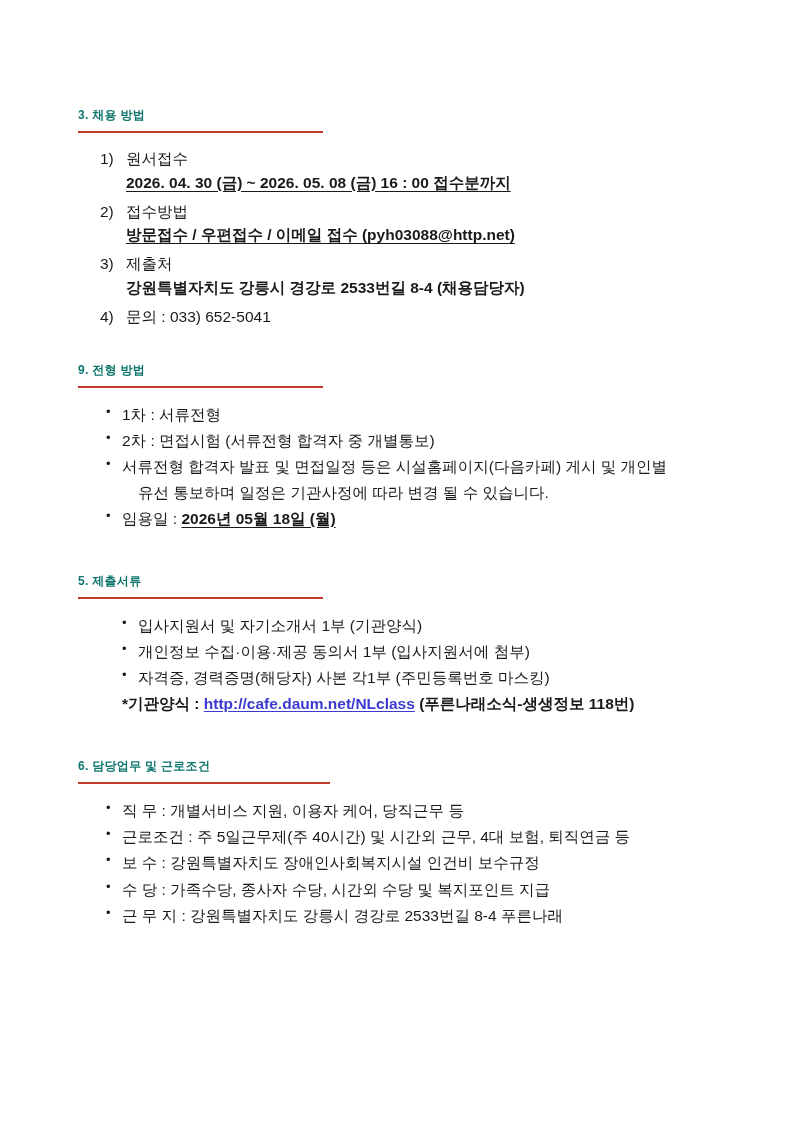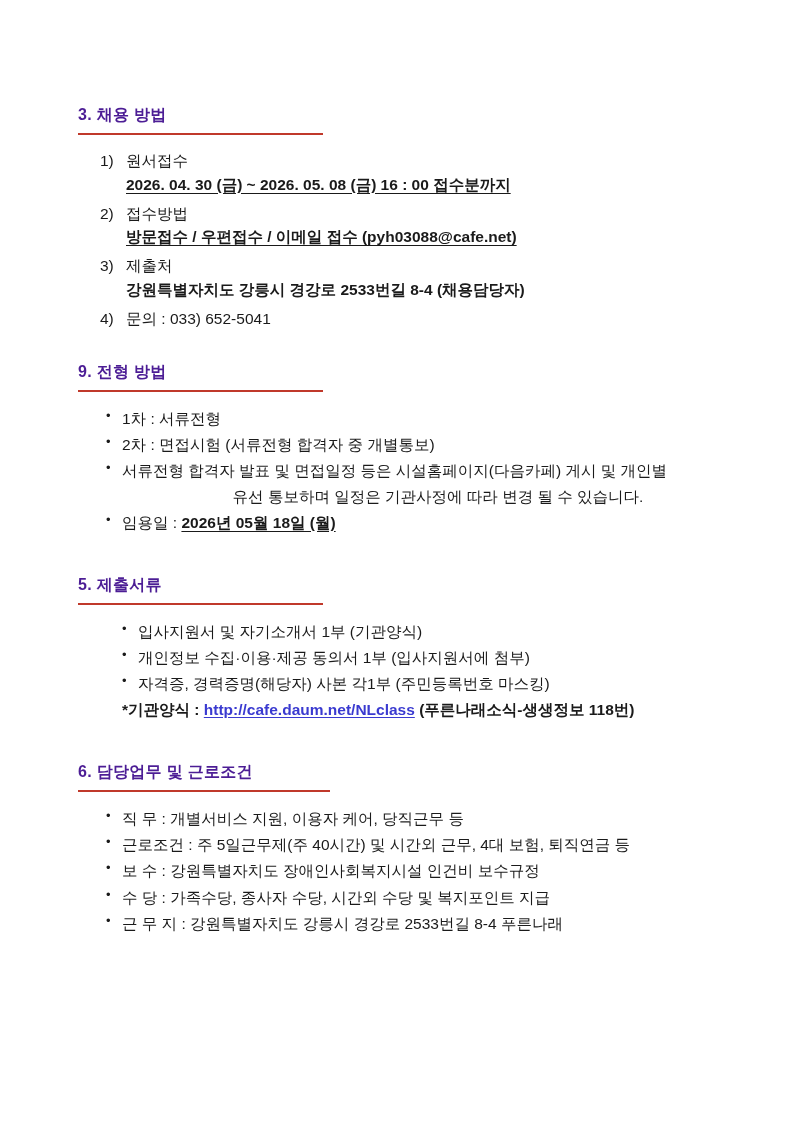--- a/index.html
+++ b/index.html
@@ -27,24 +27,24 @@
     left: 78px;
     top: 105px;
     width: 660px;
   }
 
   
   .section {
     margin-bottom: 6px;
   }
   .sec-head {
-    font-size: 16px;
+    font-size: 12px;
     font-weight: bold;
     letter-spacing: 0.3px;
-    color: #4c1d95;
+    color: #0f766e;
     display: inline-block;
     padding-bottom: 3px;
     margin: 0 0 4px 0;
   }
   .sec-head-wrap {
     border-bottom: 2.2px solid #c0392b;
     display: inline-block;
     min-width: 245px;
     margin-bottom: 14px;
   }
@@ -99,21 +99,20 @@
   }
   .bullets > li.nobullet {
     padding-left: 0;
   }
   .bullets > li.nobullet::before {
     content: "";
   }
   .cont-line {
     display: block;
     padding-left: 16px;
-    text-align: center;
   }
   .center-link {
     display: block;
     text-align: center;
     padding-right: 60px;
     font-size: 15px;
   }
   .link-red {
     color: #d06060;
     text-decoration: underline;
@@ -145,21 +144,21 @@
         <li>
           <span class="marker">1)</span><span>원서접수</span>
         </li>
       </ul>
       <div class="sub-line underline">2026. 04. 30 (금) ~ 2026.  05.  08 (금)  16 : 00  접수분까지</div>
       <ul class="num-list">
         <li>
           <span class="marker">2)</span><span>접수방법</span>
         </li>
       </ul>
-      <div class="sub-line underline">방문접수 / 우편접수 / 이메일 접수 (pyh03088@cafe.net)</div>
+      <div class="sub-line underline">방문접수 / 우편접수 / 이메일 접수 (pyh03088@http.net)</div>
       <ul class="num-list">
         <li>
           <span class="marker">3)</span><span>제출처</span>
         </li>
       </ul>
       <div class="sub-line">강원특별자치도 강릉시 경강로 2533번길 8-4 (채용담당자)</div>
       <ul class="num-list">
         <li>
           <span class="marker">4)</span><span>문의 :  033) 652-5041</span>
         </li>

